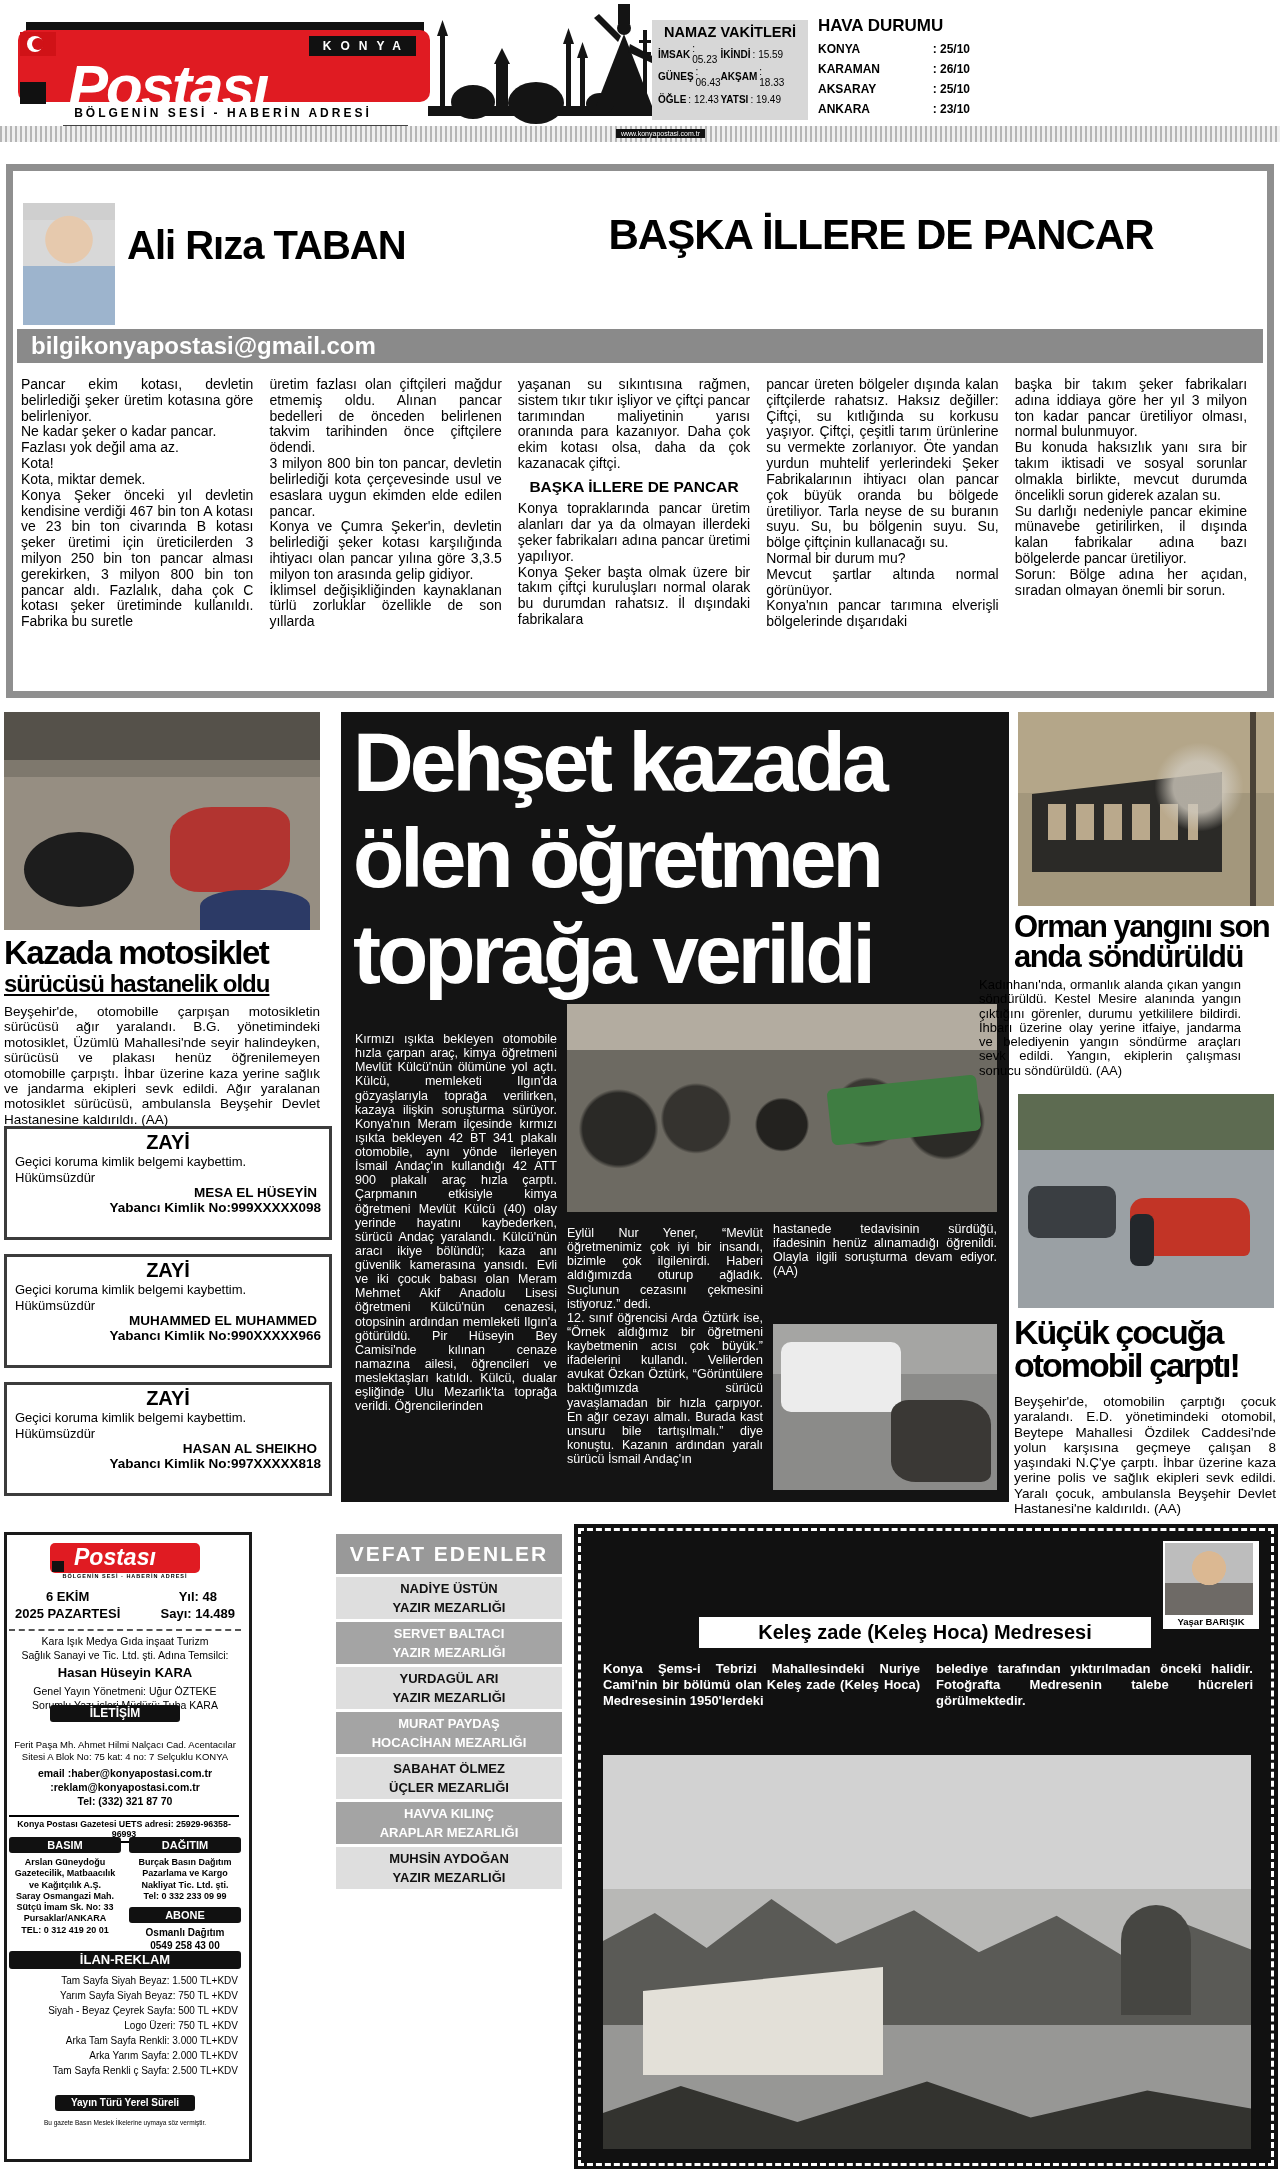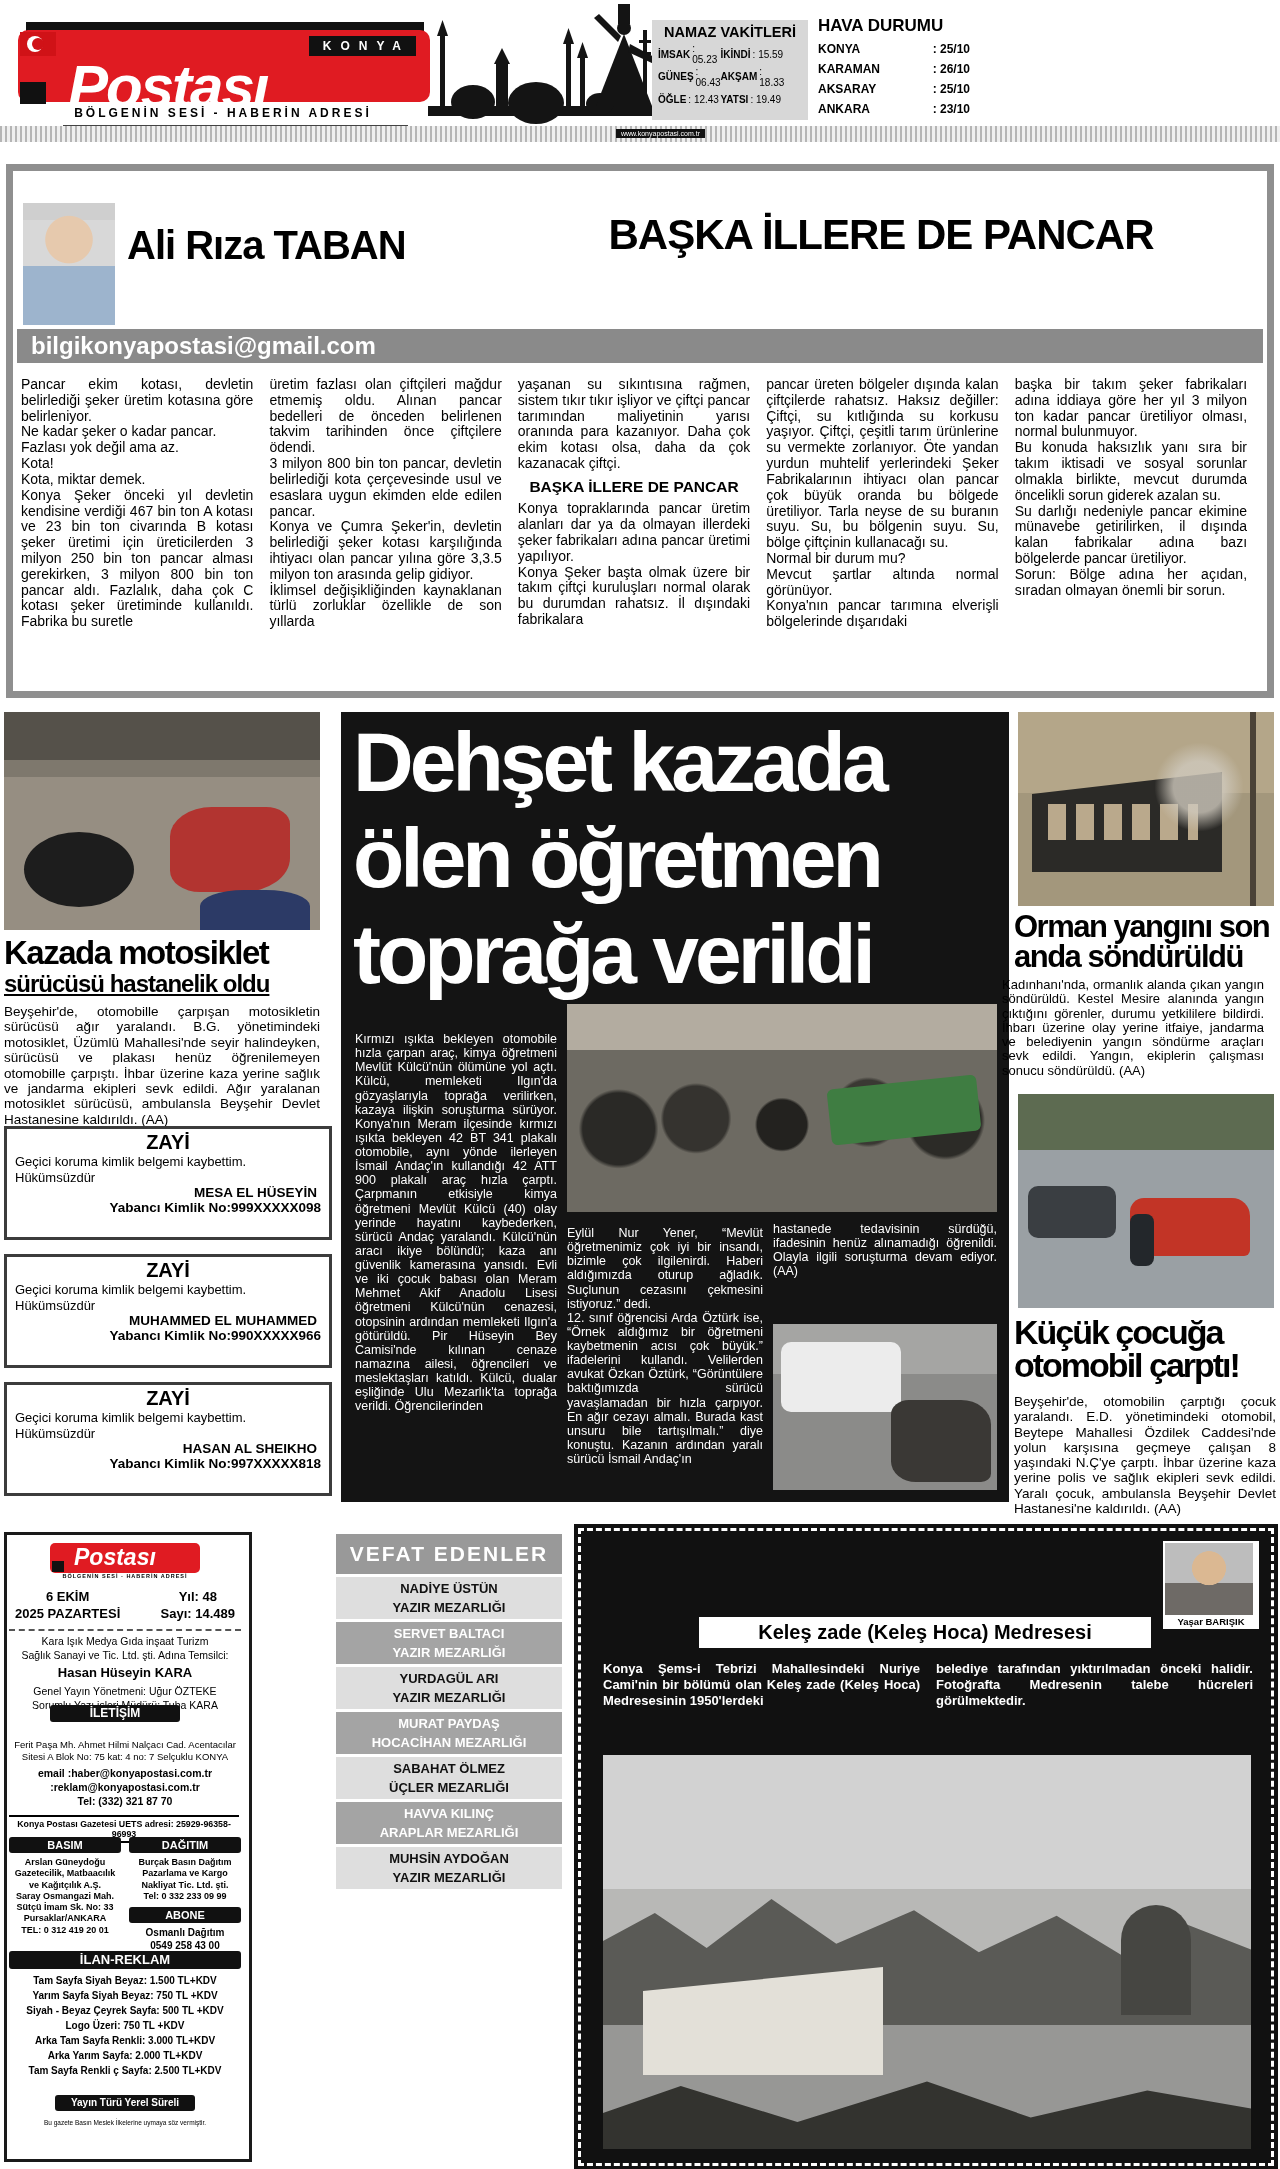--- a/index.html
+++ b/index.html
@@ -72,21 +72,21 @@
   .y-sub{position:absolute;left:118px;top:86px;width:452px;background:#fff;color:#000;font-weight:bold;font-size:20px;text-align:center;padding:4px 0;}
   .y-cols{position:absolute;left:22px;top:130px;width:650px;display:flex;gap:16px;}
   .y-cols>div{flex:1;color:#fff;font-size:13px;font-weight:bold;line-height:1.22;text-align:justify;}
   .y-author{position:absolute;right:12px;top:10px;width:92px;background:#fff;padding:2px;}
   .y-author .cap{font-size:9.5px;font-weight:bold;text-align:center;padding-top:1px;}
 
   
   .kunye{position:absolute;left:4px;top:1532px;width:242px;height:624px;border:3px solid #1a1a1a;font-size:10px;}
   .kun-in{position:relative;width:100%;height:100%;}
   .blackbar{background:#111;color:#fff;font-weight:bold;text-align:center;}
-  .prow{display:flex;justify-content:center;font-size:10px;font-weight:bold;line-height:15px;padding:0 3px;}
+  .prow{display:flex;justify-content:flex-end;font-size:10px;font-weight:normal;line-height:15px;padding:0 3px;}
   .dash{border-top:2px dashed #555;}
 </style>
 </head>
 <body>
 
 <div class="abs" style="left:8px;top:4px;width:430px;height:124px;">
   <div class="logo-band"></div>
   <div class="logo-red">
     <div class="logo-konya">KONYA</div>
     <div class="logo-word">Postası</div>
@@ -271,21 +271,21 @@
   </div>
 </div>
 
 <div class="ph" style="left:1018px;top:712px;width:256px;height:194px;background:linear-gradient(180deg,#b4a689 0 42%,#a3977c 42% 100%);">
   <div class="shape" style="left:14px;top:60px;width:190px;height:100px;background:#2b2a27;clip-path:polygon(0 22%,100% 0,100% 100%,0 100%);"></div>
   <div class="shape" style="left:30px;top:92px;width:150px;height:36px;background:repeating-linear-gradient(90deg,#baa98c 0 18px,#2b2a27 18px 28px);"></div>
   <div class="shape" style="right:18px;top:0px;width:6px;height:194px;background:#4a4237;"></div>
   <div class="shape" style="right:30px;top:30px;width:90px;height:90px;background:radial-gradient(circle,#cfc9bd 0 40%,transparent 70%);opacity:.8;"></div>
 </div>
 <div class="abs r-head" style="left:1014px;top:912px;width:262px;font-size:31px;">Orman yangını son anda söndürüldü</div>
-<div class="abs j" style="left:1002px;top:978px;width:262px;font-size:13px;line-height:1.1;">Kadınhanı'nda, ormanlık alanda çıkan yangın söndürüldü. Kestel Mesire alanında yangın çıktığını görenler, durumu yetkililere bildirdi. İhbarı üzerine olay yerine itfaiye, jandarma ve belediyenin yangın söndürme araçları sevk edildi. Yangın, ekiplerin çalışması sonucu söndürüldü. (AA)</div>
+<div class="abs j" style="left:979px;top:978px;width:262px;font-size:13px;line-height:1.1;">Kadınhanı'nda, ormanlık alanda çıkan yangın söndürüldü. Kestel Mesire alanında yangın çıktığını görenler, durumu yetkililere bildirdi. İhbarı üzerine olay yerine itfaiye, jandarma ve belediyenin yangın söndürme araçları sevk edildi. Yangın, ekiplerin çalışması sonucu söndürüldü. (AA)</div>
 
 <div class="ph" style="left:1018px;top:1094px;width:256px;height:214px;background:linear-gradient(180deg,#5d6b51 0 26%,#9aa0a4 26% 100%);">
   <div class="shape" style="right:24px;top:104px;width:120px;height:58px;background:#c23426;border-radius:14px 18px 6px 6px;"></div>
   <div class="shape" style="left:10px;top:92px;width:88px;height:52px;background:#3a3e42;border-radius:10px;"></div>
   <div class="shape" style="left:112px;top:120px;width:24px;height:52px;background:#23272b;border-radius:8px;"></div>
 </div>
 <div class="abs r-head" style="left:1014px;top:1316px;width:262px;font-size:34px;letter-spacing:-2px;">Küçük çocuğa otomobil çarptı!</div>
 <div class="abs j" style="left:1014px;top:1394px;width:262px;font-size:13.5px;line-height:1.13;">Beyşehir'de, otomobilin çarptığı çocuk yaralandı. E.D. yönetimindeki otomobil, Beytepe Mahallesi Özdilek Caddesi'nde yolun karşısına geçmeye çalışan 8 yaşındaki N.Ç'ye çarptı. İhbar üzerine kaza yerine polis ve sağlık ekipleri sevk edildi. Yaralı çocuk, ambulansla Beyşehir Devlet Hastanesi'ne kaldırıldı. (AA)</div>
 
 <div class="vefat">

